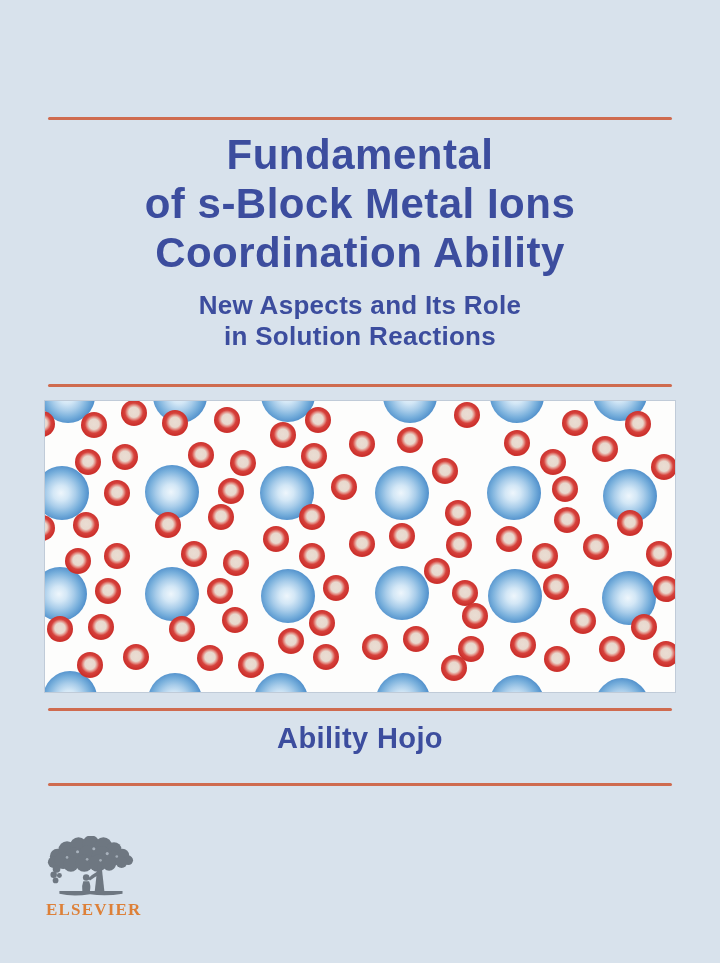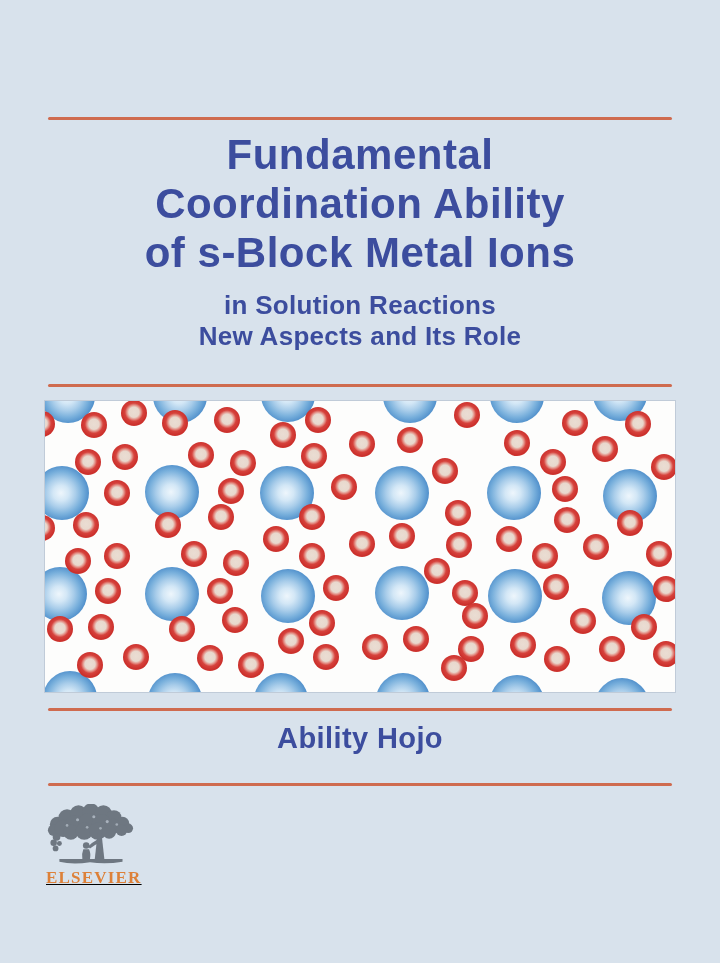--- a/index.html
+++ b/index.html
@@ -46,45 +46,45 @@
     position:absolute;border-radius:50%;
     background:radial-gradient(circle at 50% 47%,
       #eaddd3 0%, #e8d8cd 27%, #e4948a 37%, #d6423c 48%,
       #cb2f2b 68%, #d44c40 80%, #ee9a80 92%, rgba(238,180,160,0) 100%);
   }
   .author{
     position:absolute;top:722px;left:0;width:720px;
     text-align:center;color:var(--title-text,#3c4d9e);
     font-size:29px;font-weight:bold;letter-spacing:0.4px;
   }
-  .publisher{position:absolute;left:46px;top:804px;width:96px;text-decoration:underline;}
+  .publisher{position:absolute;left:46px;top:836px;width:96px;}
   .publisher svg{display:block;}
   .pubname{
     margin-top:2px;
     font-family:"Liberation Serif",serif;
     font-size:17px;font-weight:bold;letter-spacing:1.2px;
     color:var(--publisher-orange,#dd8038);
   }
 </style>
 </head>
 <body>
 
 <div class="cover">
 
   <div class="rule rule-1"></div>
 
   <h1 class="title">
     <span>Fundamental</span>
+    <span>of s-Block Metal Ions</span>
     <span>Coordination Ability</span>
-    <span>of s-Block Metal Ions</span>
   </h1>
 
   <h2 class="subtitle">
+    <span>New Aspects and Its Role</span>
     <span>in Solution Reactions</span>
-    <span>New Aspects and Its Role</span>
   </h2>
 
   <div class="rule rule-2"></div>
 
   <div class="band">
       <div class="sphere" style="height: 54px; width: 54px; left: -4px; top: -32px;"></div>
       <div class="sphere" style="height: 54px; width: 54px; left: 108px; top: -32px;"></div>
       <div class="sphere" style="height: 54px; width: 54px; left: 216px; top: -33px;"></div>
       <div class="sphere" style="height: 54px; width: 54px; left: 338px; top: -32px;"></div>
       <div class="sphere" style="height: 54px; width: 54px; left: 445px; top: -32px;"></div>

